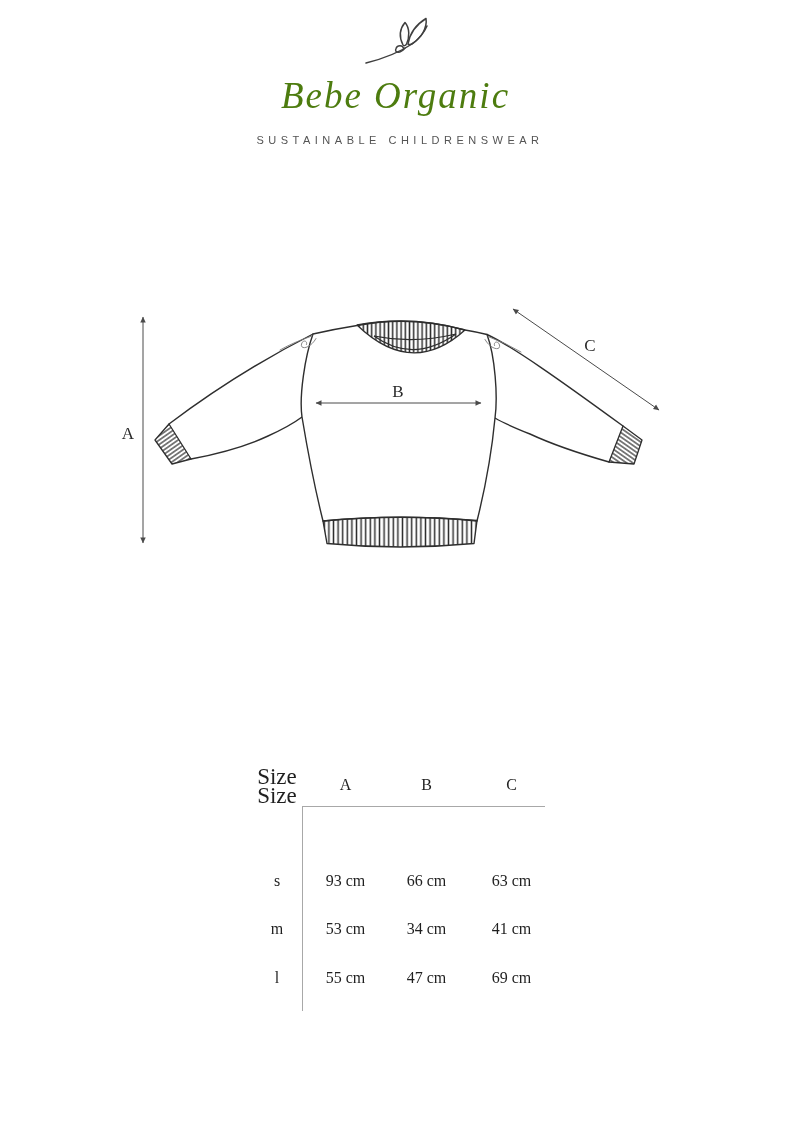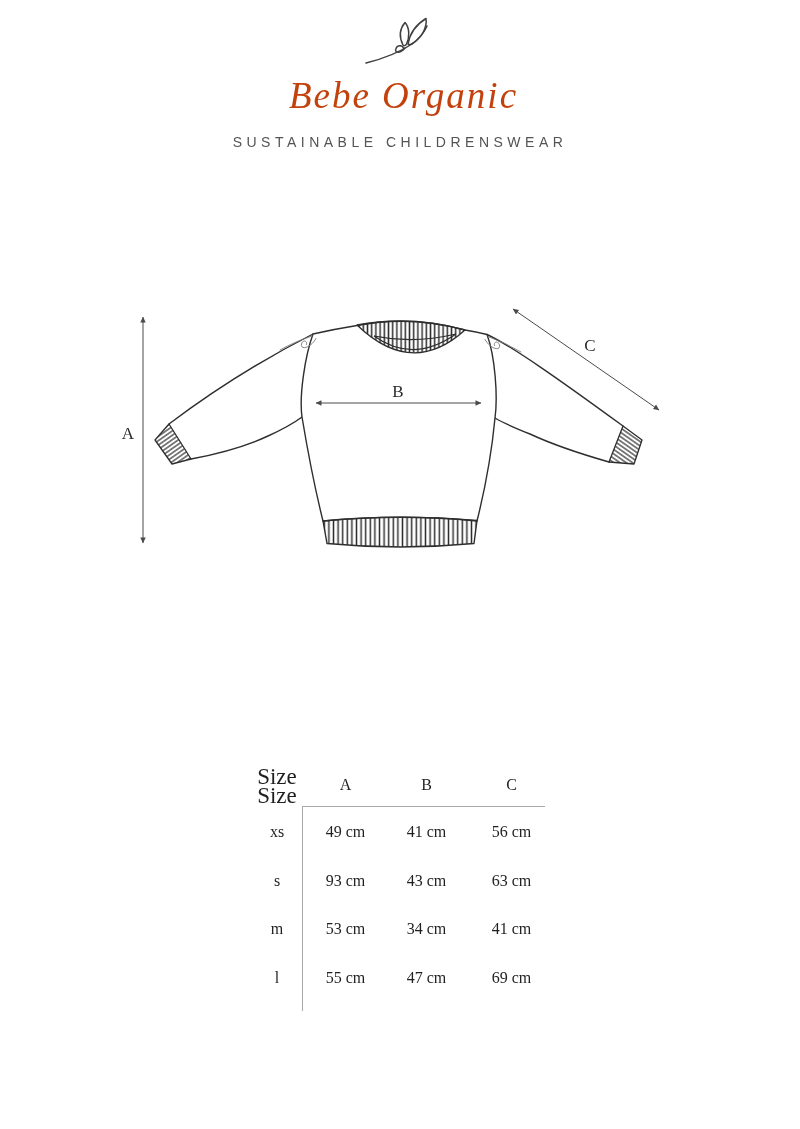--- a/index.html
+++ b/index.html
@@ -12,28 +12,27 @@
     color:#222;
   }
   
   .logo-icon{position:absolute;left:0;top:0;width:800px;height:80px;}
   .brand-name{
     position:absolute;left:0;top:74px;width:791px;
     text-align:center;
     font-family:"Liberation Serif", serif;
     font-style:italic;font-weight:normal;
     font-size:37px;letter-spacing:2px;
-    color:#c2410c;
-    padding-left:8px;
+    color:#4d7c0f;
   }
   .brand-tagline{
     position:absolute;left:0;top:134px;width:800px;
     text-align:center;
     font-family:"Liberation Sans", sans-serif;
-    font-size:14px;letter-spacing:4.5px;
+    font-size:11px;letter-spacing:4.5px;
     color:#545454;
   }
   
   .diagram-svg{position:absolute;left:100px;top:290px;width:600px;height:290px;}
   
   .size-table{
     position:absolute;left:245px;top:765px;width:312px;height:255px;
     font-size:16px;color:#1f1f1f;
   }
   .st-title{
@@ -154,31 +153,25 @@
     <div class="st-rule-h"></div>
     <div class="st-rule-v"></div>
 
     <div class="st-row st-head">
       <div></div>
       <div>A</div>
       <div>B</div>
       <div>C</div>
     </div>
 
-    <div class="st-row r0">
-      <div>xs</div>
-      <div>49 cm</div>
-      <div>41 cm</div>
-      <div>56 cm</div>
-    </div>
 
     <div class="st-row r1">
       <div>s</div>
       <div>93 cm</div>
-      <div>43 cm</div>
+      <div>66 cm</div>
       <div>63 cm</div>
     </div>
 
     <div class="st-row r2">
       <div>m</div>
       <div>53 cm</div>
       <div>34 cm</div>
       <div>41 cm</div>
     </div>
 

